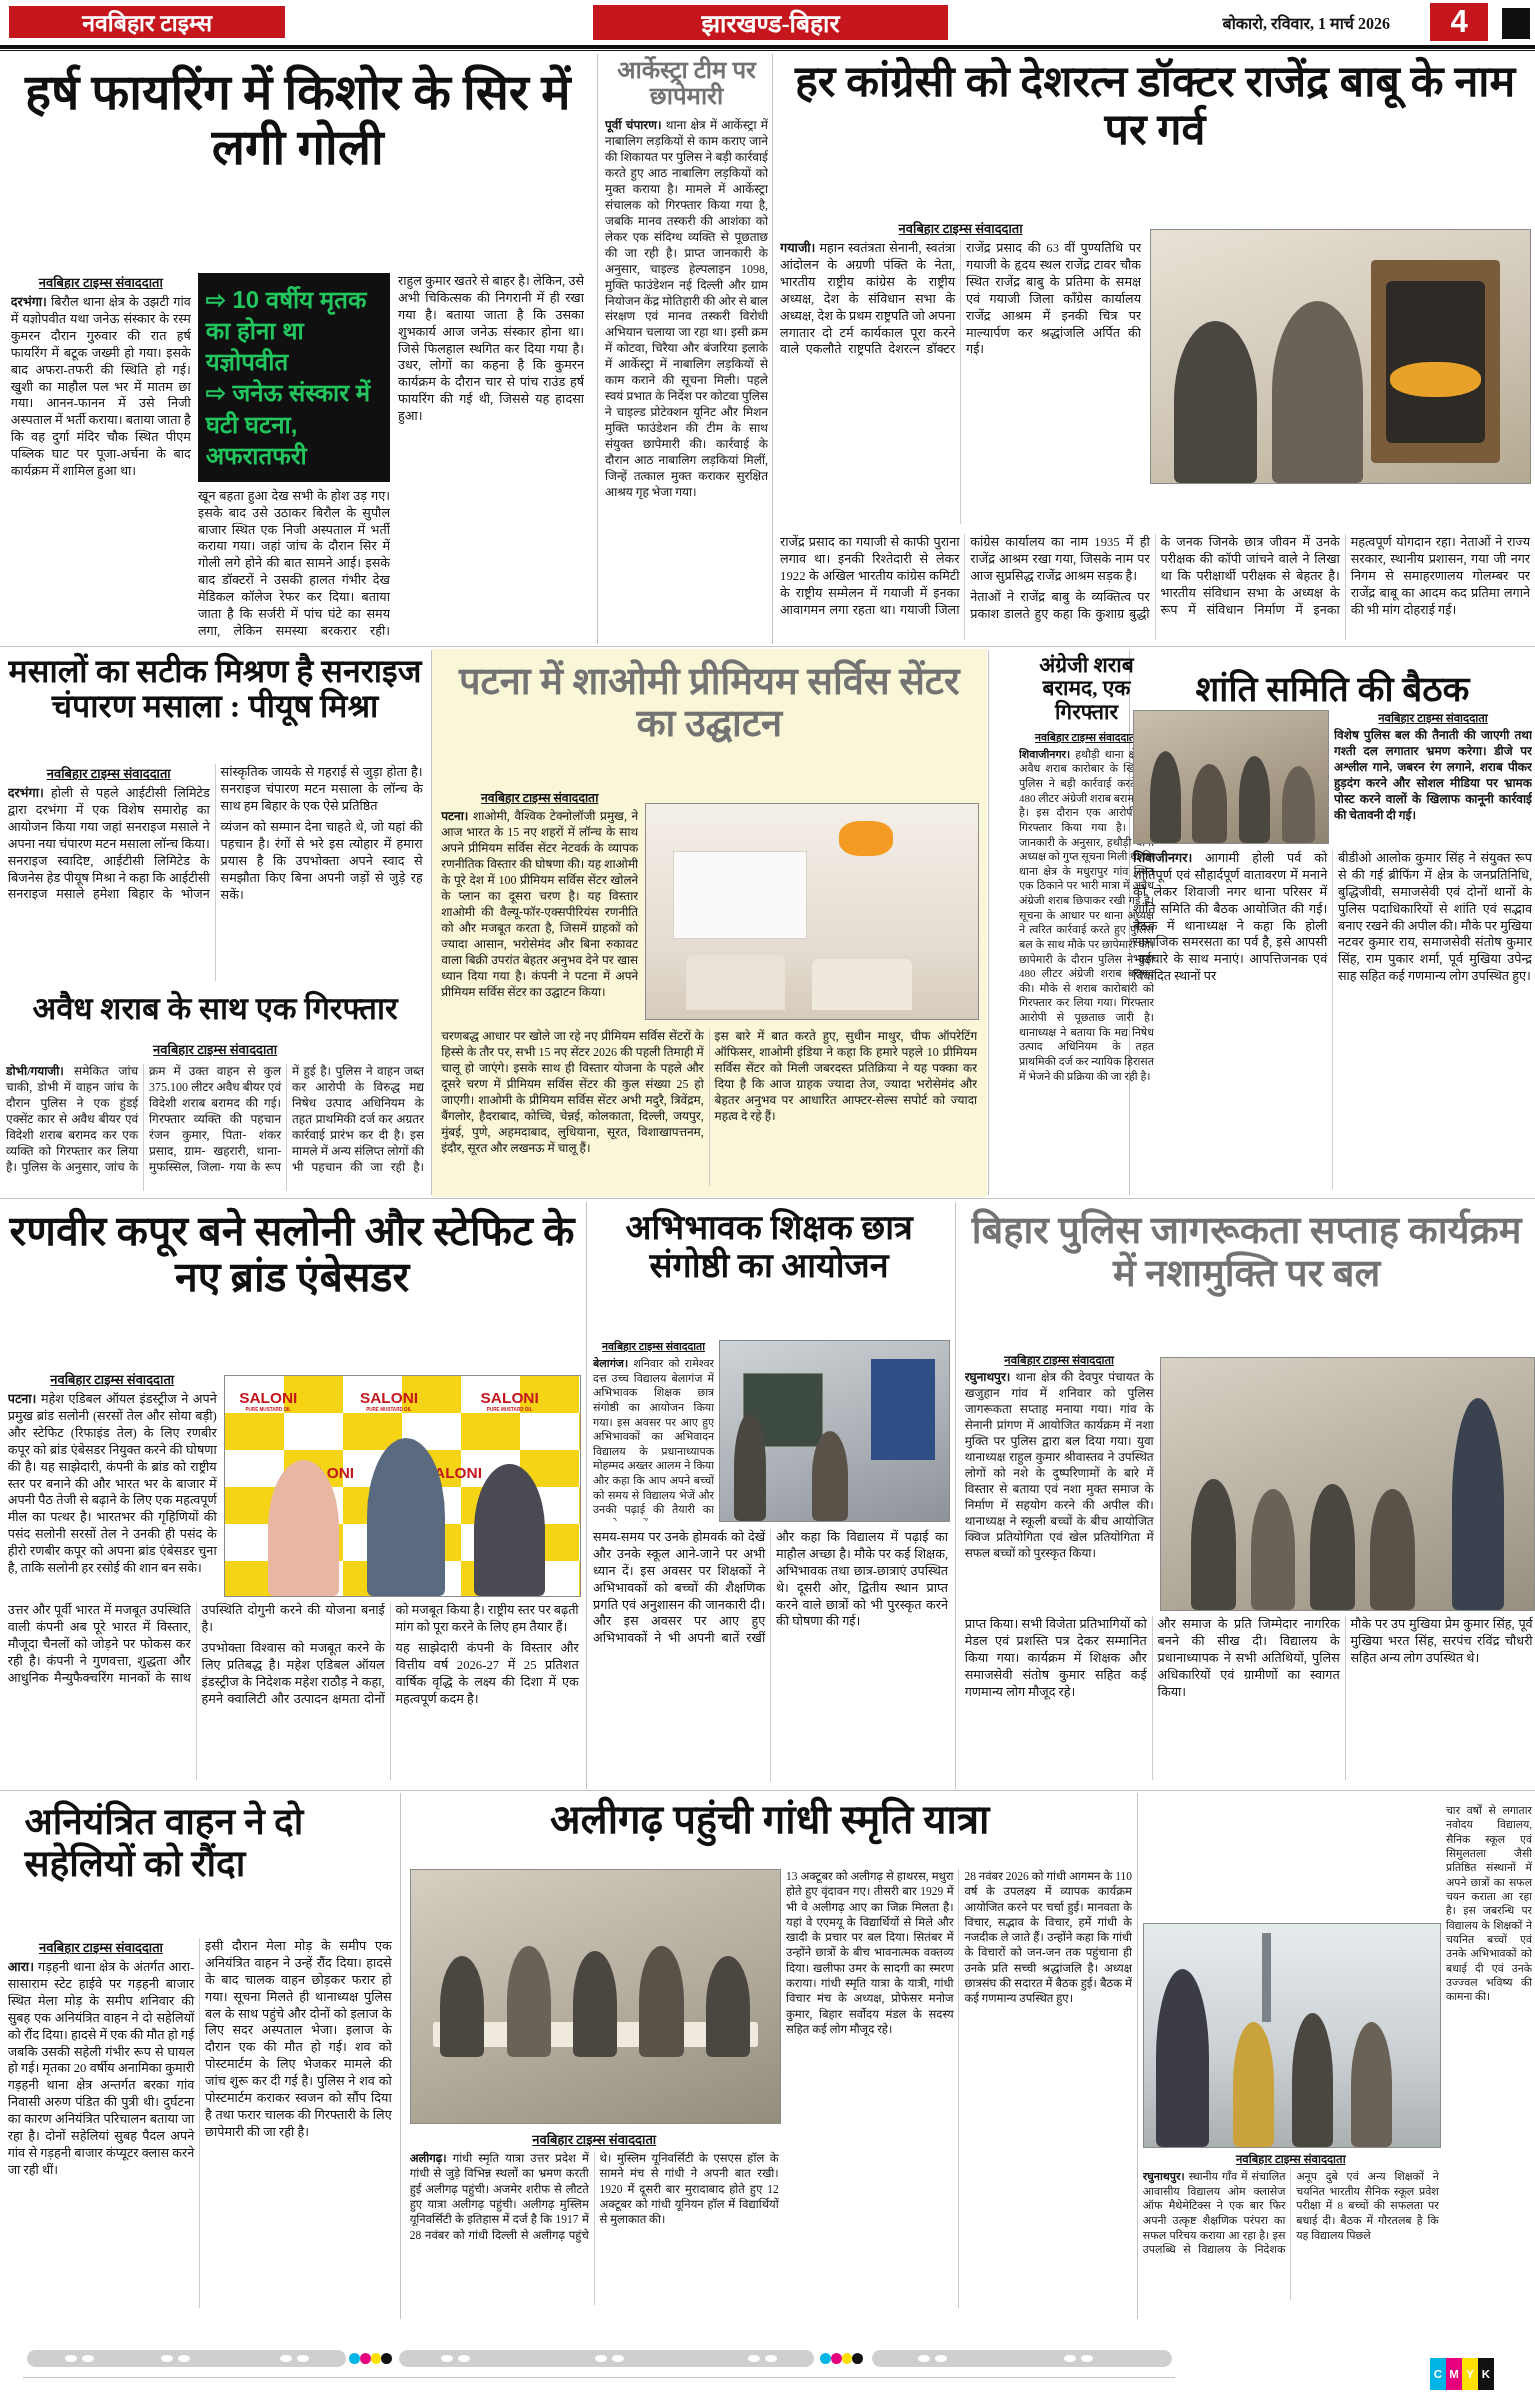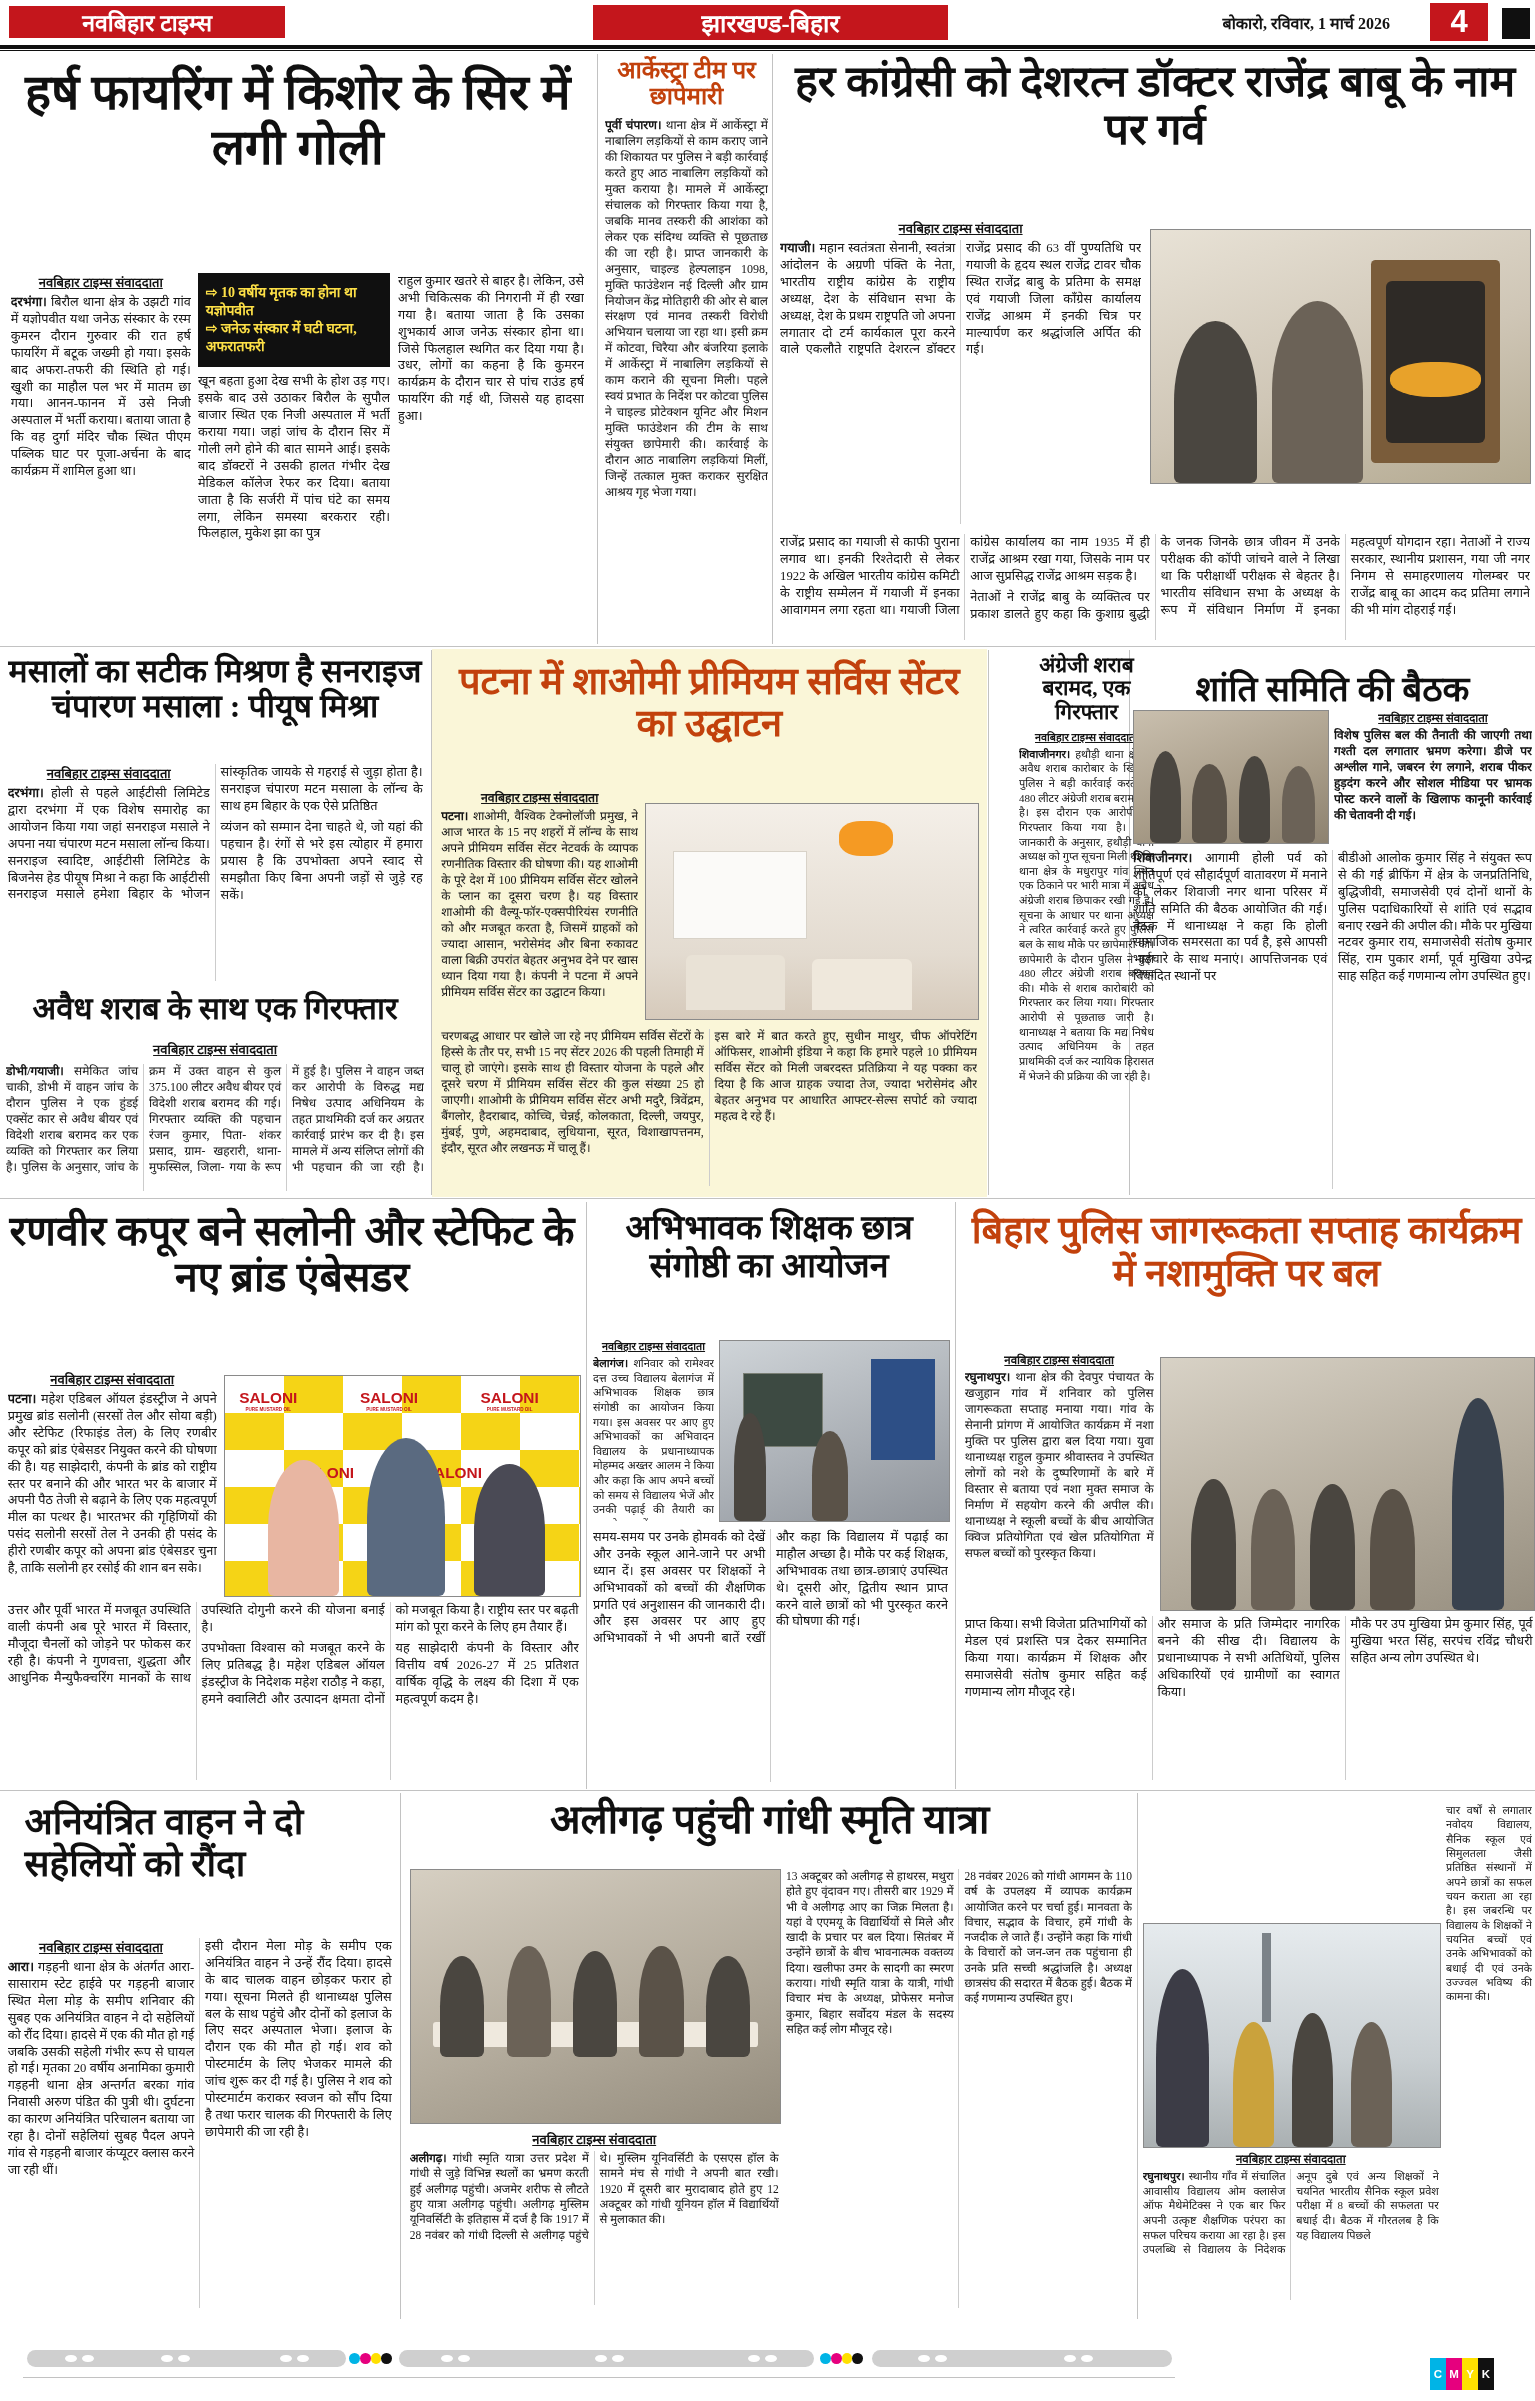--- a/index.html
+++ b/index.html
@@ -2,33 +2,33 @@
 <html style="font-size:12.3px"><head>
 <meta charset="utf-8">
 <style>
   html,body{margin:0;padding:0;background:#e9e9e9;}
   #page{position:relative;width:1536px;height:2401px;background:#ffffff;overflow:hidden;
         font-family:"Liberation Serif","DejaVu Serif",serif;color:#141414;padding-left:40px;}
   .abs{position:absolute;}
   .redbox{background:#c4161c;color:#ffffff;display:flex;align-items:center;justify-content:center;
           font-weight:bold;}
   .hl{font-weight:bold;text-align:center;line-height:1.12;color:#101010;letter-spacing:0;}
-  .hl.red{color:#c2410c;}
+  .hl.red{color:#737373;}
   .byline{font-weight:bold;text-decoration:underline;text-align:center;font-size:13px;margin:0 0 3.1px 0;}
   .bt{font-size:12.7px;line-height:1.33;text-align:justify;margin:0 0 4.6px 0;}
   .bt b{font-weight:bold;}
   .c2{column-count:2;column-gap:10.8px;column-rule:0.8px solid #cccccc;}
   .c3{column-count:3;column-gap:10.8px;column-rule:0.8px solid #cccccc;}
   .c4{column-count:4;column-gap:10.8px;column-rule:0.8px solid #cccccc;}
   .photo{border:0.8px solid #8a8a8a;overflow:hidden;}
   .vr{width:0.8px;background:#c2c2c2;}
   .hrule{height:0.8px;background:#c2c2c2;}
   .cream{background:#faf6d8;}
-  .blackbox{background:#101010;color:#fde047;font-weight:bold;font-size:14px;line-height:1.3;
-            padding:10.8px 7.7px;font-family:Liberation Serif, serif;}
+  .blackbox{background:#101010;color:#22c55e;font-weight:bold;font-size:24px;line-height:1.3;
+            padding:10.8px 7.7px;font-family:Liberation Sans, sans-serif;}
   .sil{position:absolute;background:#4a4640;border-radius:50% 50% 6.1px 6.1px;}
   .saloni-cell{position:absolute;display:flex;flex-direction:column;align-items:center;justify-content:center;
                color:#c4161c;font-weight:bold;font-family:"Liberation Sans",sans-serif;}
   .footbar{position:absolute;height:17px;background:#cfcfcf;border-radius:8.4px;}
   .fdot{position:absolute;width:12.3px;height:7.7px;background:#ffffff;border-radius:50%;top:4.6px;}
   .cdot{position:absolute;width:10.8px;height:10.8px;border-radius:50%;top:3.1px;}
   .cmyk-sq{width:16px;height:32px;display:flex;align-items:center;justify-content:center;
            color:#ffffff;font-family:"Liberation Sans",sans-serif;font-weight:bold;font-size:11.5px;}
 </style>
 </head>

